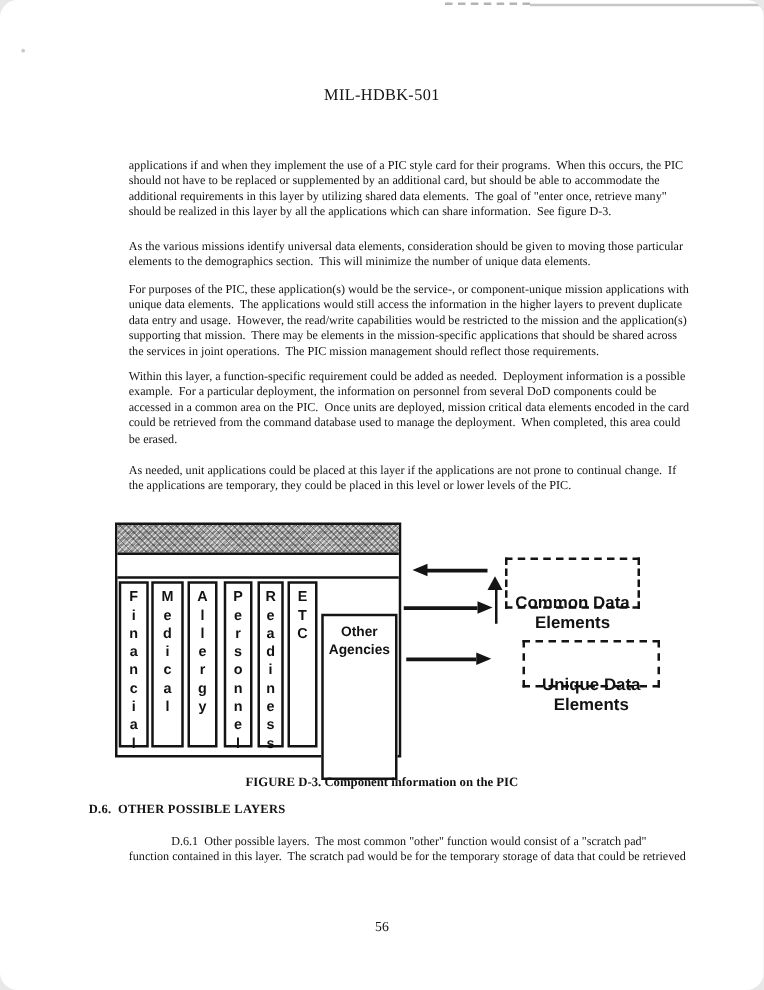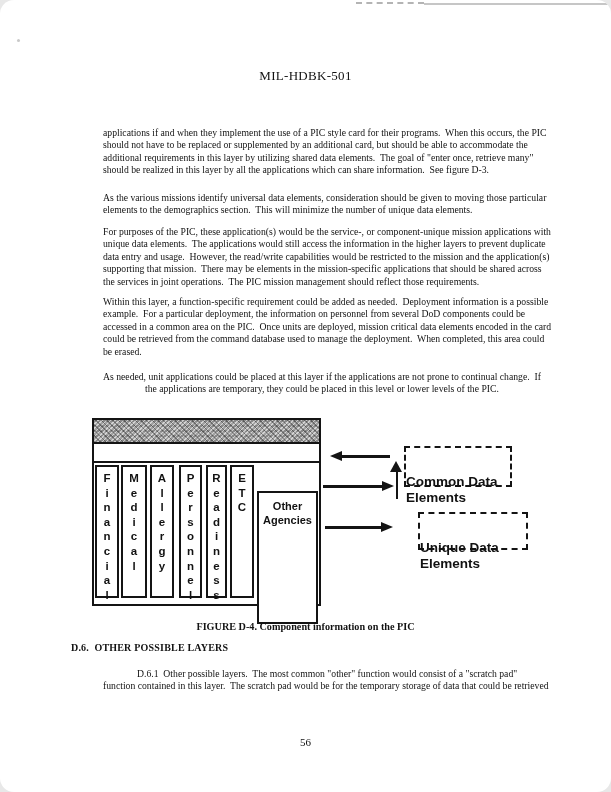--- a/index.html
+++ b/index.html
@@ -13,21 +13,21 @@
   
   .artifact-dashes { position:absolute; left:356px; top:2px; width:68px; border-top:2px dashed #b4b4b4; }
   .artifact-line   { position:absolute; left:424px; top:3px; width:184px; height:2px; background:#c6c6c6; }
   .artifact-dot    { position:absolute; left:17px; top:39px; width:3px; height:3px; background:#c9c9c9; border-radius:50%; }
 
   .center { position:absolute; left:0; width:611px; text-align:center; }
   .doc-number     { top:68px;  font-size:13px; letter-spacing:.3px; }
   .appendix-title { top:105px; font-size:13.5px; letter-spacing:.5px; }
 
   .para { position:absolute; left:71px; font-size:9.7px; line-height:12.45px; white-space:pre;margin-left:32px; }
-  .p1 { top:127px; } .p2 { top:192px; } .p3 { top:226px; } .p4 { top:296px; } .p5 { top:371px;text-align:center; }
+  .p1 { top:127px; } .p2 { top:192px; } .p3 { top:226px; } .p4 { top:296px; } .p5 { top:371px; }
 
   
   .pic-table { position:absolute; left:92px; top:418px; width:229px; height:188px; border:2.5px solid #141414; background:#fff; }
   .hatch-band {
     height:24px; border-bottom:2px solid #141414; background-color:#a2a2a2;
     background-image:
       repeating-linear-gradient(45deg,  rgba(0,0,0,.34) 0 1px, transparent 1px 4px),
       repeating-linear-gradient(-45deg, rgba(255,255,255,.55) 0 1px, transparent 1px 3px),
       repeating-linear-gradient(0deg,   rgba(0,0,0,.16) 0 2px, transparent 2px 5px);
   }
@@ -55,21 +55,21 @@
 
   .arrow-left-top    { position:absolute; left:330px; top:451px; width:60px; height:11px; }
   .arrow-right-mid   { position:absolute; left:323px; top:481px; width:71px; height:11px; }
   .arrow-up          { position:absolute; left:390px; top:461px; width:14px; height:38px; }
   .arrow-right-bot   { position:absolute; left:325px; top:522px; width:68px; height:11px; }
 
   
   .dashed-box {
     position:absolute; border:2px dashed #141414; background:transparent;
     font-family:"Liberation Sans", sans-serif; font-weight:bold; font-size:13.5px;
-    line-height:15.5px; text-align:left; white-space:pre; color:#121212;
+    line-height:15.5px; text-align:center; white-space:pre; color:#121212;
   }
   .common-box { left:404px; top:446px; width:108px; height:41px; }
   .unique-box { left:418px; top:512px; width:110px; height:38px; }
   .dashed-box .box-text { margin-top:-5px; }
 
   .figure-caption { top:621px; font-size:10.2px; font-weight:bold; }
   .section-heading { position:absolute; left:71px; top:642px; font-size:10px; font-weight:bold; letter-spacing:.2px; white-space:pre; }
   .p6 { top:668px; text-indent:34px; }
   .p6 .lead { font-weight:normal; }
   .page-number { top:736px; font-size:11px; }
@@ -176,19 +176,19 @@
 
   <div class="dashed-box common-box">
     <div class="box-text">Common Data
 Elements</div>
   </div>
   <div class="dashed-box unique-box">
     <div class="box-text">Unique Data
 Elements</div>
   </div>
 
-  <div class="center figure-caption">FIGURE D-4.  Component information on the PIC</div>
+  <div class="center figure-caption">FIGURE D-3.  Component information on the PIC</div>
   <div class="section-heading">D.6.  OTHER POSSIBLE LAYERS</div>
   <div class="para p6"><span class="lead">D.6.1  Other possible layers.</span><span>  The most common "other" function would consist of a "scratch pad"</span><span>
 function contained in this layer.  The scratch pad would be for the temporary storage of data that could be retrieved</span></div>
   <div class="center page-number">56</div>
 
 </div>
 
 </body></html>

